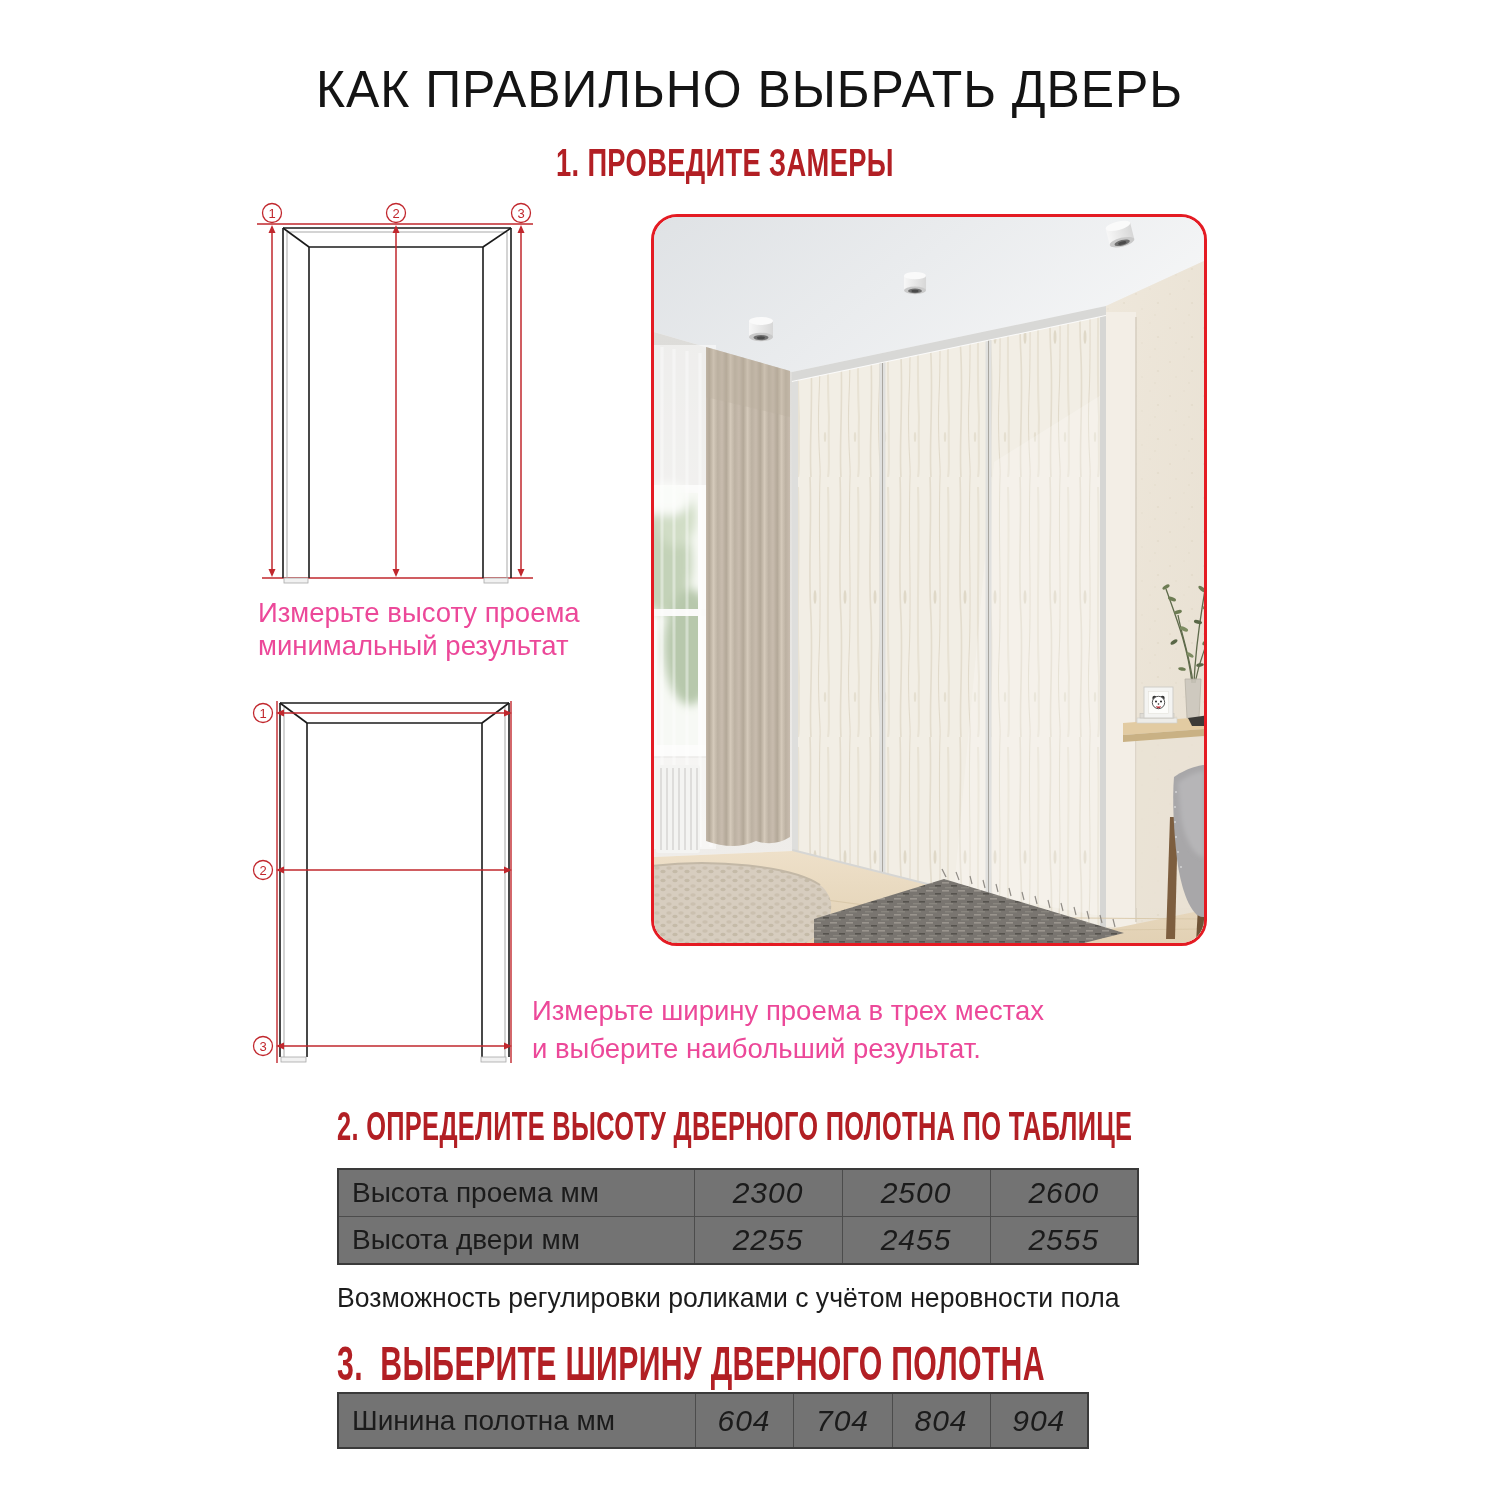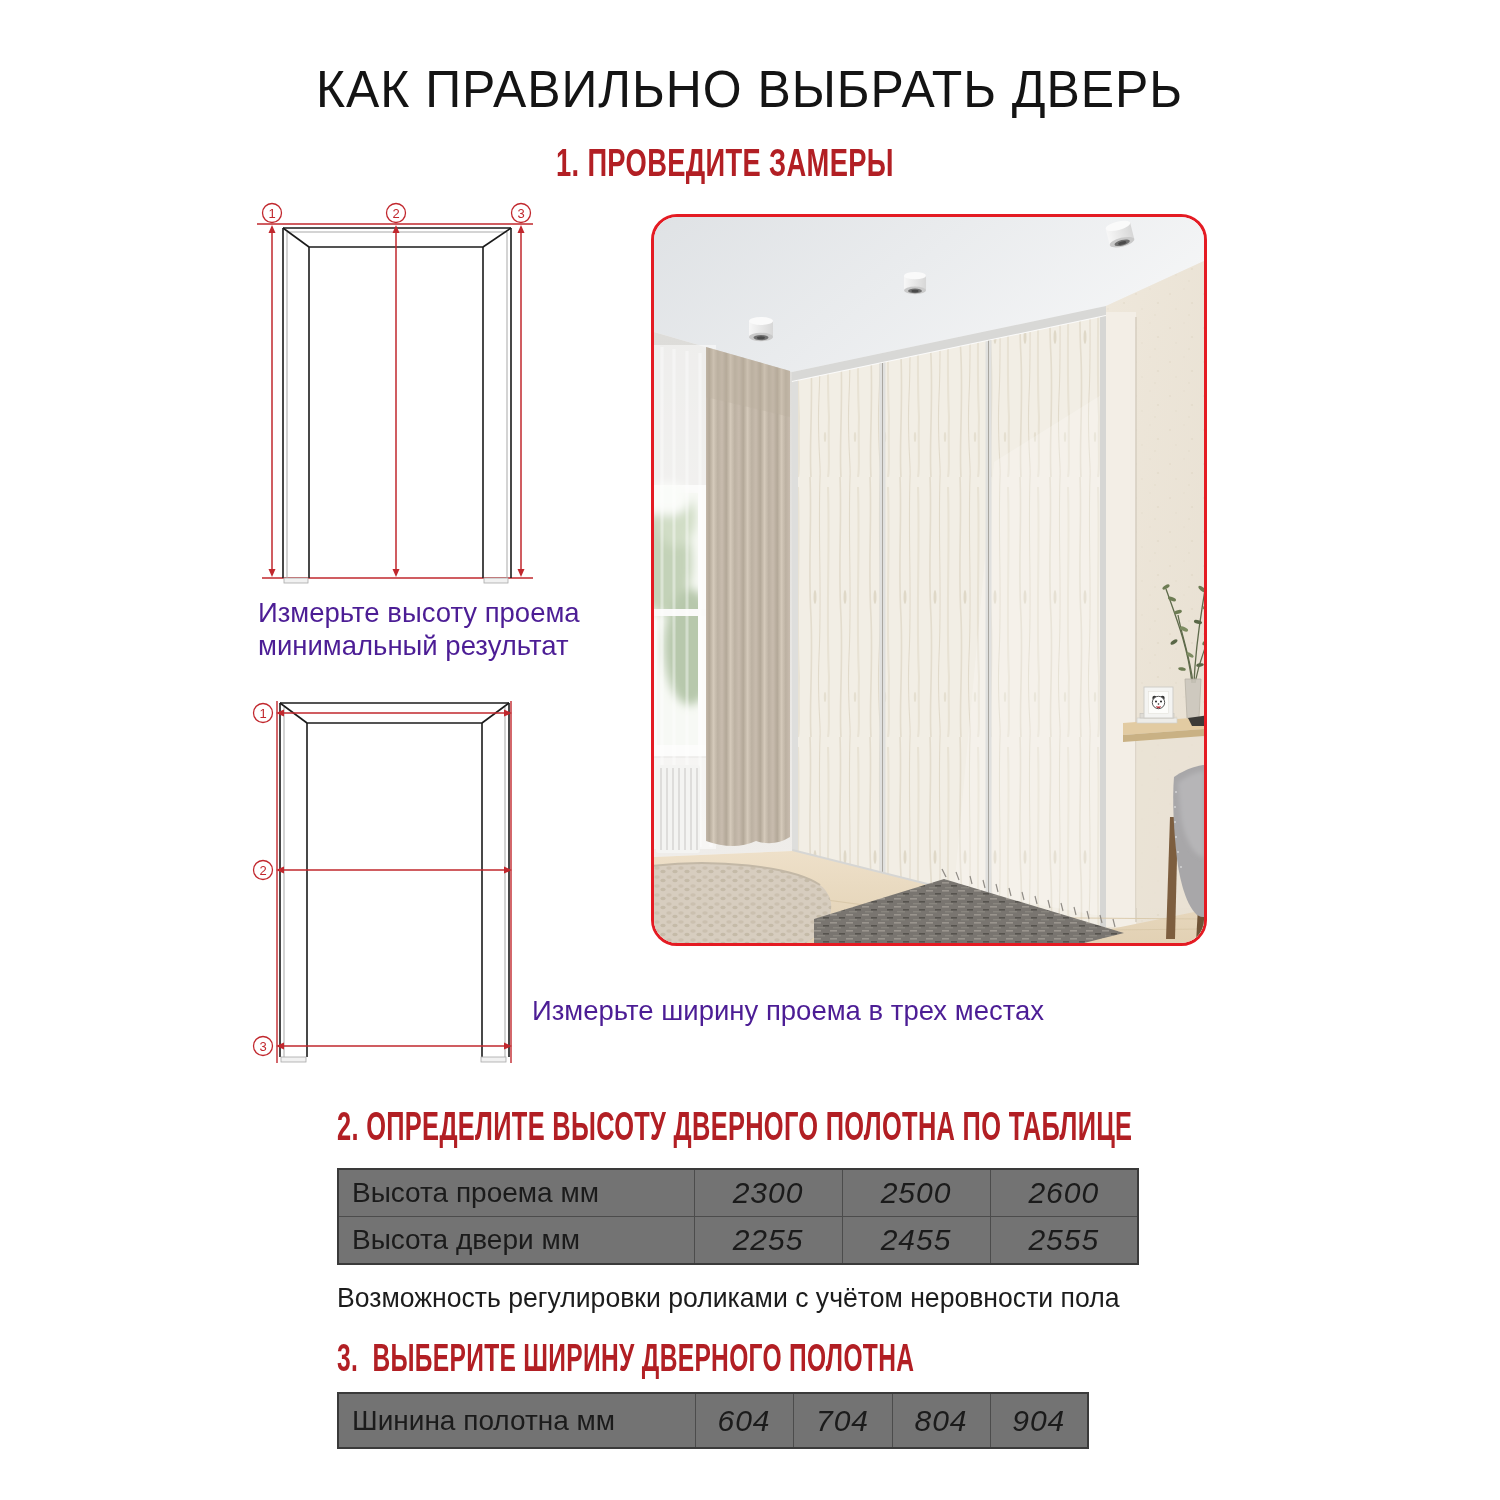--- a/index.html
+++ b/index.html
@@ -6,23 +6,23 @@
   body{width:1500px;height:1500px;position:relative;font-family:"Liberation Sans",sans-serif;color:#1b1b1b;overflow:hidden;}
   .abs{position:absolute;}
   .page-title{left:0;top:59px;width:1500px;text-align:center;font-size:52px;font-weight:400;letter-spacing:1px;color:#141414;}
   .page-title span{display:inline-block;transform:scaleX(0.96);transform-origin:50% 50%;}
   .red-heading{color:#b21f24;font-weight:700;white-space:nowrap;}
   .red-heading span{display:inline-block;transform-origin:0 50%;letter-spacing:0.5px;}
   .h1{left:556px;top:141px;font-size:39px;}
   .h1 span{transform:scaleX(0.70);}
   .h2{left:337px;top:1103px;font-size:41px;}
   .h2 span{transform:scaleX(0.62);}
-  .h3{left:337px;top:1336px;font-size:39px;text-decoration:underline;}
+  .h3{left:337px;top:1336px;font-size:48px;text-decoration:underline;}
   .h3 span{transform:scaleX(0.63);}
-  .caption{color:#4c1d95;}
+  .caption{color:#ec4899;}
   .cap1{left:258px;top:596px;font-size:27.5px;line-height:33px;}
   .cap2{left:532px;top:992px;font-size:27.5px;line-height:38px;}
   .note{left:337px;top:1282px;font-size:28px;color:#1c1c1c;}
   .note span{display:inline-block;transform:scaleX(0.95);transform-origin:0 50%;}
   table.spec{position:absolute;border-collapse:collapse;table-layout:fixed;background:#737373;}
   table.spec td{border:1px solid #4c4c4c;overflow:hidden;}
   table.t1{left:337px;top:1168px;width:800px;border:2px solid #3a3a3a;}
   table.t2{left:337px;top:1392px;width:750px;border:2px solid #3a3a3a;}
   td.lbl{font-size:28px;padding:0 0 0 13px;text-align:left;}
   td.num{font-size:30px;text-align:center;letter-spacing:1px;font-style:italic;}
@@ -390,20 +390,21 @@
     <ellipse cx="0" cy="-8" rx="12" ry="4" fill="#fafafa"></ellipse>
     <ellipse cx="0" cy="8" rx="12" ry="4.2" fill="#c9c9c9"></ellipse>
     <ellipse cx="0" cy="8.6" rx="7.5" ry="2.6" fill="#707070"></ellipse>
     <ellipse cx="0" cy="8.8" rx="4" ry="1.5" fill="#4a4a4a"></ellipse>
   </g>
 </svg>
 </div>
 
 <div class="abs caption cap2">
   <div>Измерьте ширину проема в трех местах</div>
+  <div>и выберите наибольший результат.</div>
 </div>
 
 <div class="abs red-heading h2"><span>2. ОПРЕДЕЛИТЕ ВЫСОТУ ДВЕРНОГО ПОЛОТНА ПО ТАБЛИЦЕ</span></div>
 
 <table class="spec t1">
   <colgroup>
       <col style="width:356px">
       <col style="width:148px">
       <col style="width:148px">
       <col style="width:148px">

